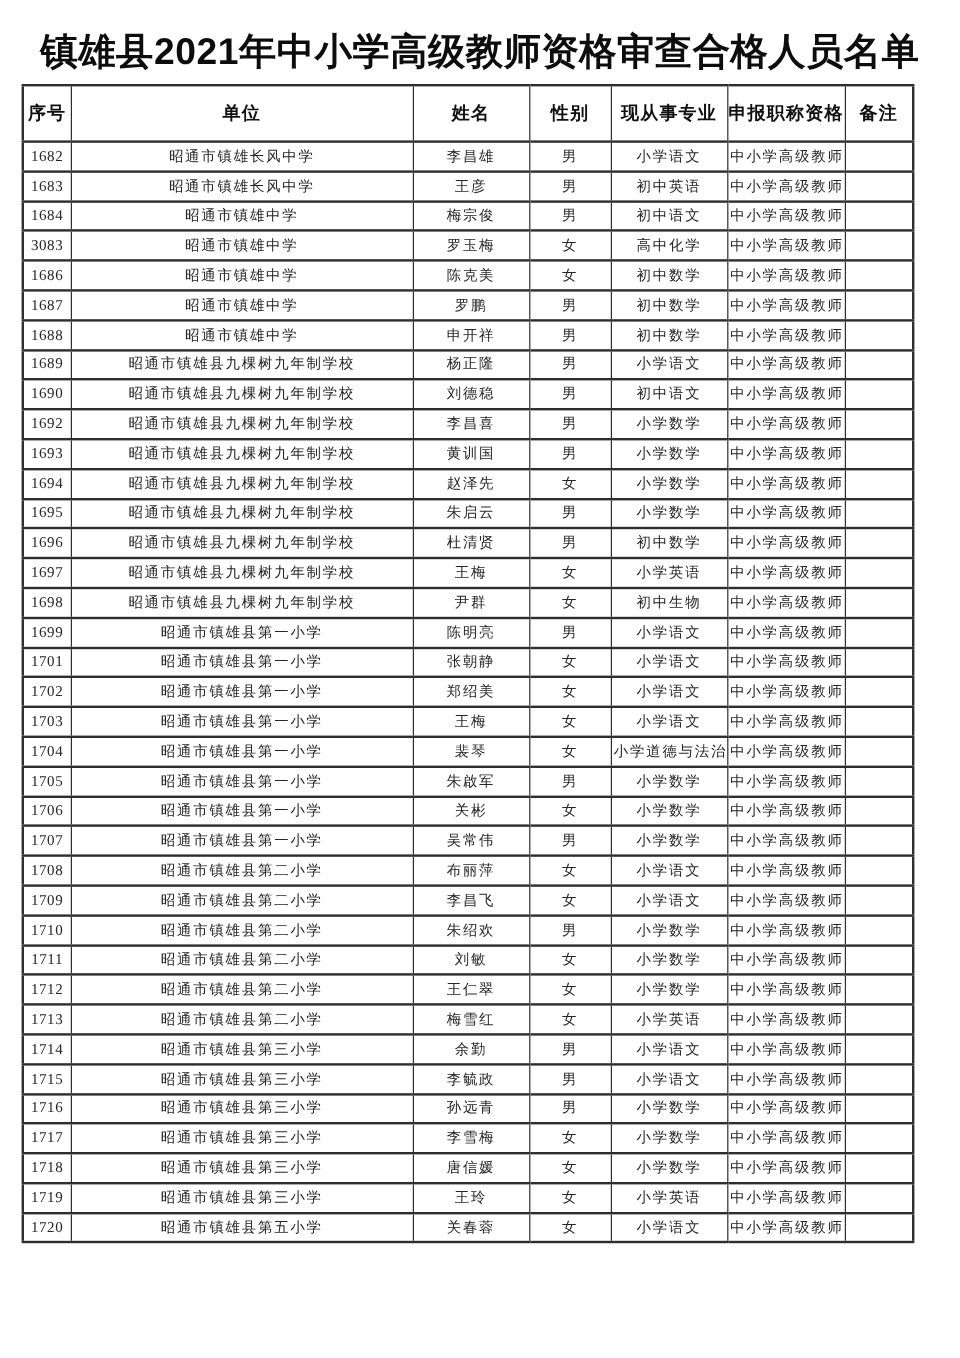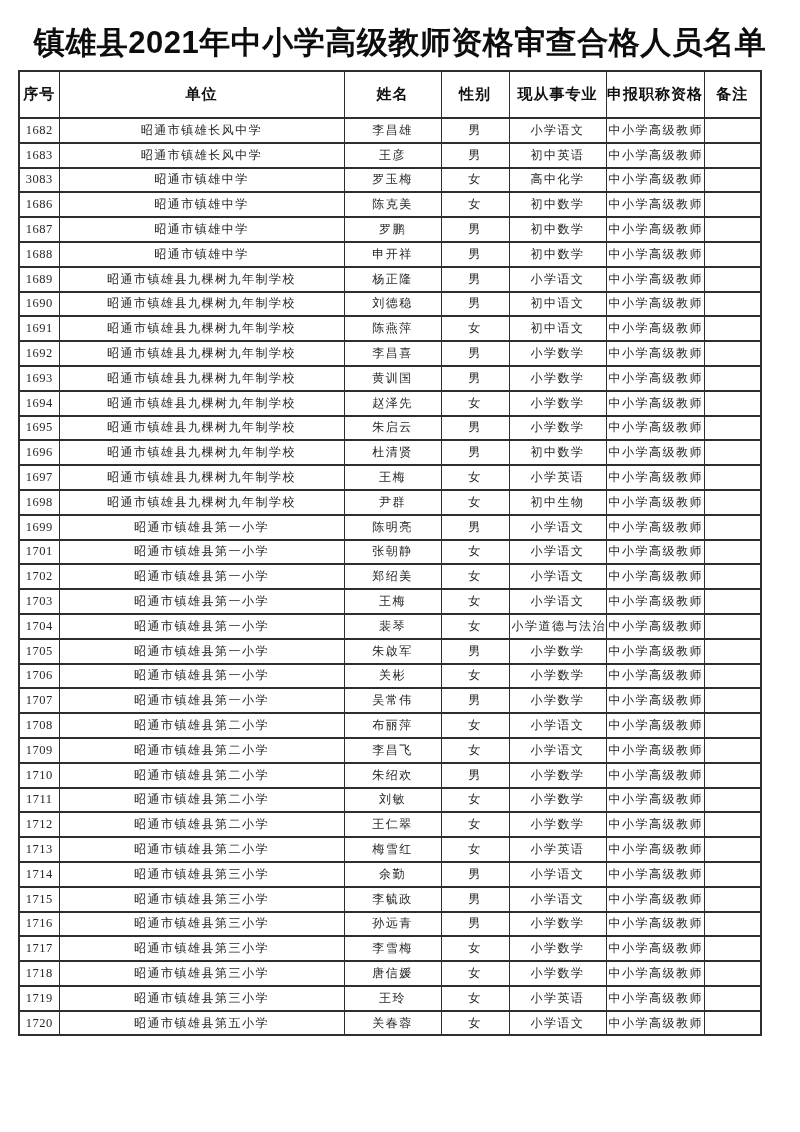--- a/index.html
+++ b/index.html
@@ -110,20 +110,29 @@
         <tr>
           <td class="c0">1683</td>
           <td class="c1">昭通市镇雄长风中学</td>
           <td class="c2">王彦</td>
           <td class="c3">男</td>
           <td class="c4">初中英语</td>
           <td class="c5">中小学高级教师</td>
           <td class="c6"></td>
         </tr>
         <tr>
+          <td class="c0">1684</td>
+          <td class="c1">昭通市镇雄中学</td>
+          <td class="c2">梅宗俊</td>
+          <td class="c3">男</td>
+          <td class="c4">初中语文</td>
+          <td class="c5">中小学高级教师</td>
+          <td class="c6"></td>
+        </tr>
+        <tr>
           <td class="c0">3083</td>
           <td class="c1">昭通市镇雄中学</td>
           <td class="c2">罗玉梅</td>
           <td class="c3">女</td>
           <td class="c4">高中化学</td>
           <td class="c5">中小学高级教师</td>
           <td class="c6"></td>
         </tr>
         <tr>
           <td class="c0">1686</td>
@@ -159,29 +168,20 @@
           <td class="c3">男</td>
           <td class="c4">小学语文</td>
           <td class="c5">中小学高级教师</td>
           <td class="c6"></td>
         </tr>
         <tr>
           <td class="c0">1690</td>
           <td class="c1">昭通市镇雄县九棵树九年制学校</td>
           <td class="c2">刘德稳</td>
           <td class="c3">男</td>
-          <td class="c4">初中语文</td>
-          <td class="c5">中小学高级教师</td>
-          <td class="c6"></td>
-        </tr>
-        <tr>
-          <td class="c0">1691</td>
-          <td class="c1">昭通市镇雄县九棵树九年制学校</td>
-          <td class="c2">陈燕萍</td>
-          <td class="c3">女</td>
           <td class="c4">初中语文</td>
           <td class="c5">中小学高级教师</td>
           <td class="c6"></td>
         </tr>
         <tr>
           <td class="c0">1692</td>
           <td class="c1">昭通市镇雄县九棵树九年制学校</td>
           <td class="c2">李昌喜</td>
           <td class="c3">男</td>
           <td class="c4">小学数学</td>

